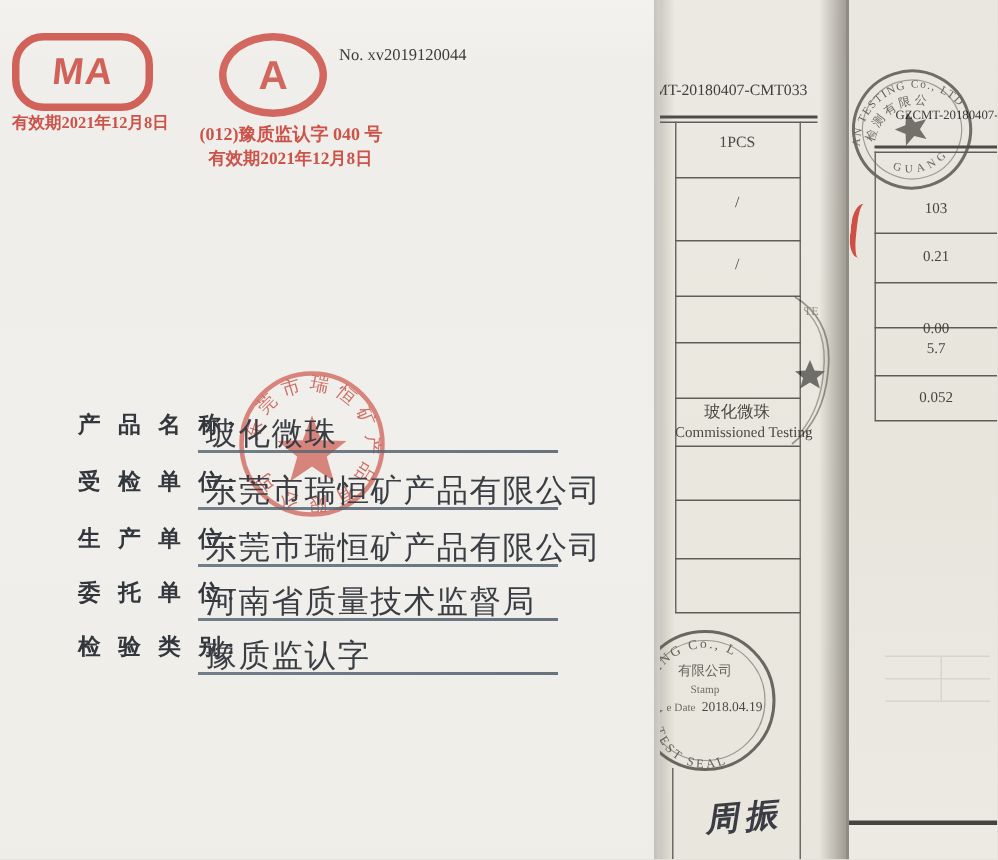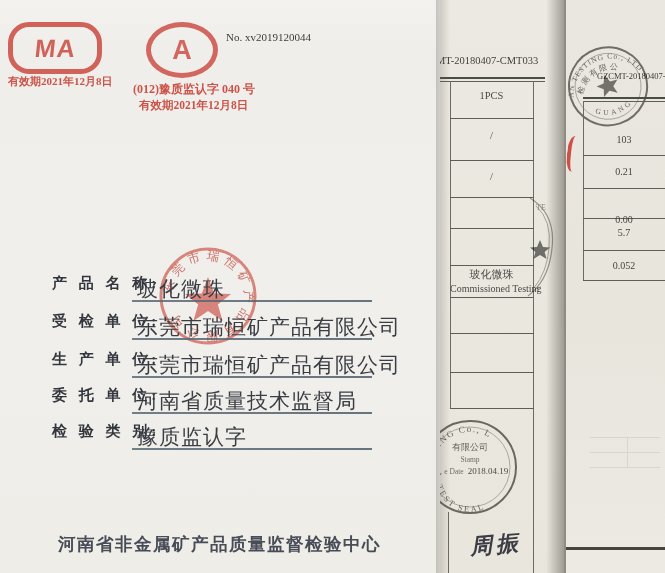--- a/index.html
+++ b/index.html
@@ -113,21 +113,20 @@
       <span class="flabel">委 托 单 位:</span>
       <span class="fvalue">河南省质量技术监督局</span>
       <div class="fline"></div>
     </div>
     <div class="frow" style="top:422px">
       <span class="flabel">检 验 类 别:</span>
       <span class="fvalue">豫质监认字</span>
       <div class="fline"></div>
     </div>
 
-    <div class="org">河南省非金属矿产品质量监督检验中心</div>
   </section>
 
   <section class="page mid">
     <div class="header">MT-20180407-CMT033</div>
 
     <div class="hline dline-t" style="left:-3px;top:77px;width:108px"></div>
     <div class="hline" style="left:-3px;top:81px;width:108px"></div>
 
     <div class="vline" style="left:10px;top:81px;height:327px"></div>
     <div class="vline" style="left:93px;top:81px;height:492px"></div>

